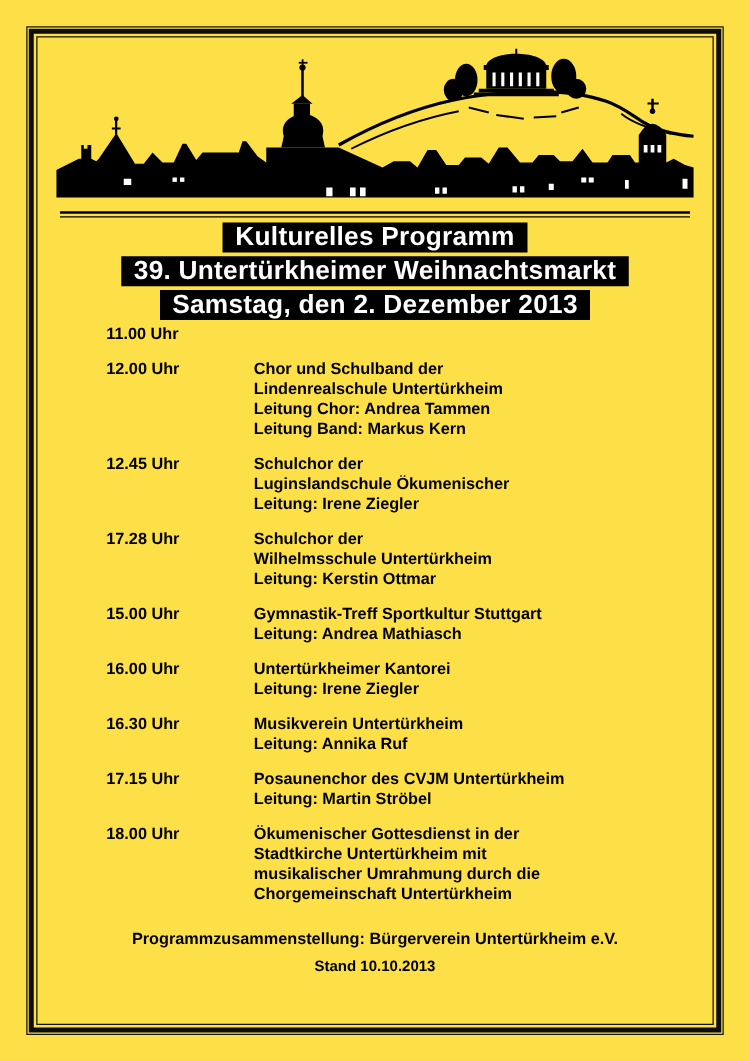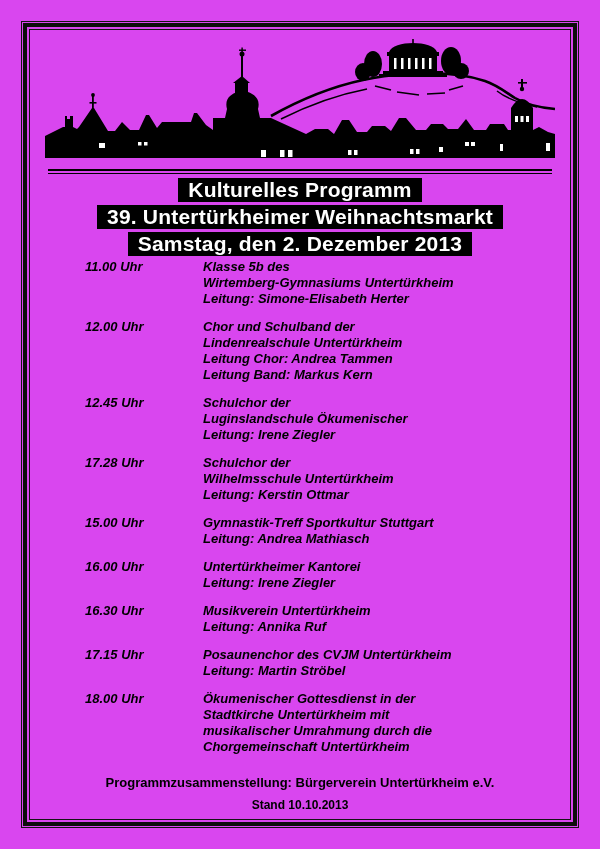--- a/index.html
+++ b/index.html
@@ -1,21 +1,21 @@
 <!DOCTYPE html>
 <html><head>
 <meta charset="utf-8">
 <style>
   html,body { margin:0; padding:0; }
   body {
     width:600px; height:849px; background:#ffffff; position:relative;
     font-family:"Liberation Sans", sans-serif; color:#000;
     -webkit-font-smoothing:antialiased;
   }
-  .page { position:absolute; inset:0; background:#d946ef; overflow:hidden; }
+  .page { position:absolute; inset:0; background:#fde047; overflow:hidden; }
 
   
   .frame { position:absolute; inset:21px; border:1px solid #141414; pointer-events:none; }
   .frame::before { content:""; position:absolute; inset:1px; border:4px solid #0d0d0d; }
   .frame::after  { content:""; position:absolute; inset:7px; border:1px solid #141414; }
 
   .content { position:absolute; left:33px; right:33px; top:32px; bottom:30px; text-align:center; }
 
   .skyline { display:block; margin:6px auto 0; width:510px; height:122px; }
 
@@ -24,21 +24,21 @@
     border-top:2px solid #000; border-bottom:1px solid #000;
   }
 
   .titles { margin-top:4px; }
   .title-line {
     display:table; margin:0 auto 3px auto; background:#000; color:#fff;
     font-weight:bold; font-size:21px; line-height:24px; padding:0 10px;
     white-space:nowrap; letter-spacing:0.2px;
   }
 
-  .program { margin-top:0; text-align:left; padding-left:52px;font-style:italic; }
+  .program { margin-top:0; text-align:left; padding-left:52px; }
   .entry { display:flex; align-items:flex-start; margin-bottom:12px;
            font-size:13px; font-weight:bold; line-height:16px; }
   .entry .time { width:118px; flex:none; }
   .entry .desc .line { white-space:nowrap; }
 
   .footer-credit { margin-top:20px; font-size:13px; font-weight:bold; }
   .footer-stand  { margin-top:8px; font-size:12px; font-weight:bold; }
 </style>
 </head>
 <body>
@@ -131,25 +131,20 @@
 
     <div class="titles">
       <div class="title-line">Kulturelles Programm</div>
       <div class="title-line">39. Untertürkheimer Weihnachtsmarkt</div>
       <div class="title-line">Samstag, den 2. Dezember 2013</div>
     </div>
 
     <div class="program" id="program-entries">
         <div class="entry">
           <div class="time">11.00 Uhr</div>
-          <div class="desc">
-            <div class="line">Klasse 5b des</div>
-            <div class="line">Wirtemberg-Gymnasiums Untertürkheim</div>
-            <div class="line">Leitung: Simone-Elisabeth Herter</div>
-          </div>
         </div>
         <div class="entry">
           <div class="time">12.00 Uhr</div>
           <div class="desc">
             <div class="line">Chor und Schulband der</div>
             <div class="line">Lindenrealschule Untertürkheim</div>
             <div class="line">Leitung Chor: Andrea Tammen</div>
             <div class="line">Leitung Band: Markus Kern</div>
           </div>
         </div>

